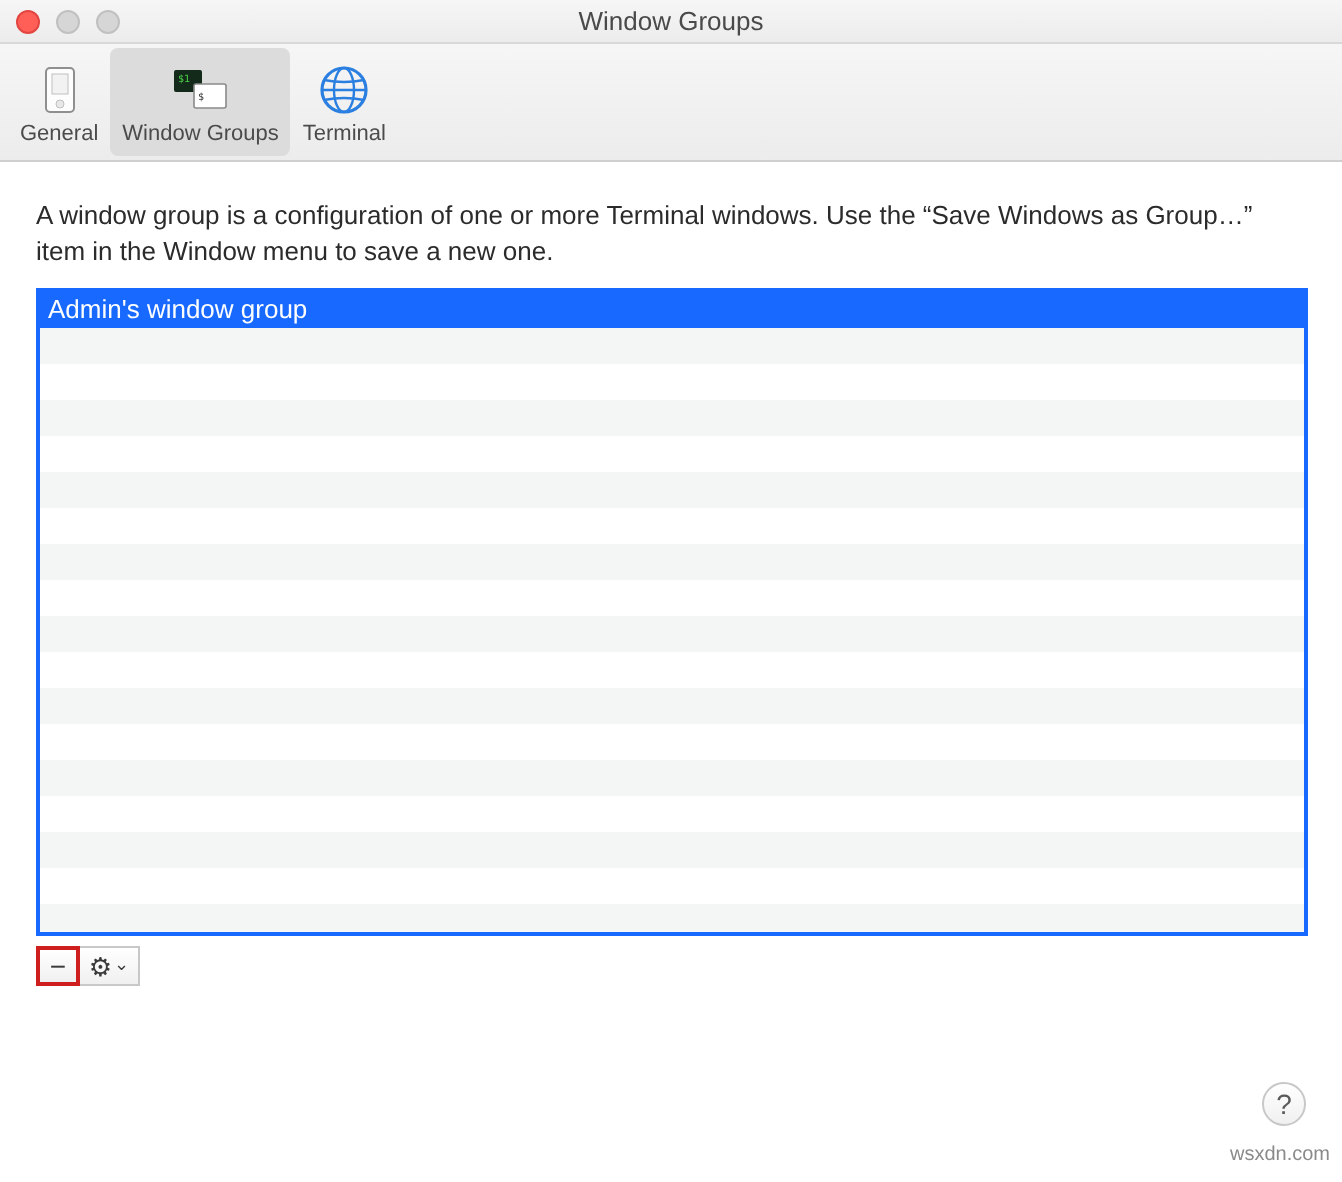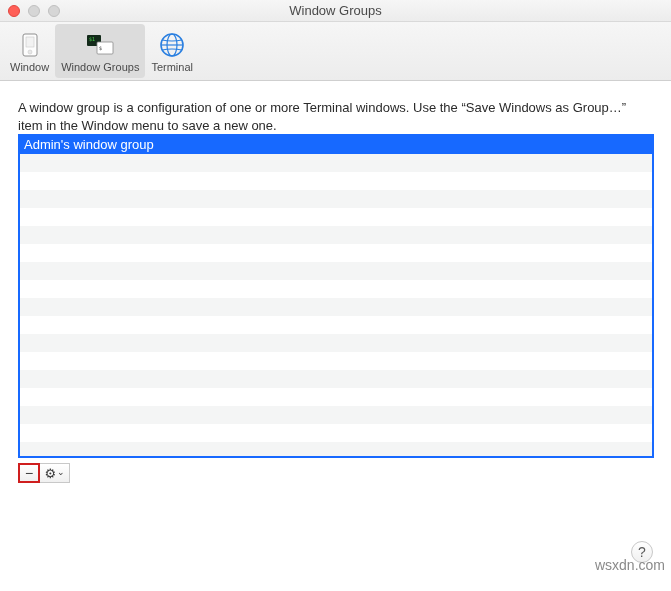--- a/index.html
+++ b/index.html
@@ -75,20 +75,21 @@
       margin-top: 2px;
     }
     
     .main {
       padding: 18px 18px 0 18px;
     }
     .description {
       font-size: 13px;
       color: #2b2b2b;
       line-height: 1.35;
+      margin-bottom: 10px;
     }
     .list-container {
       width: 636px;
       height: 324px;
       border: 2px solid #1769ff;
       background: #ffffff;
       overflow: hidden;
       position: relative;
     }
     .list {
@@ -149,22 +150,22 @@
       display: flex;
       align-items: center;
       justify-content: center;
       font-size: 14px;
       color: #5a5a5a;
     }
     
     .watermark {
       position: absolute;
       right: 6px;
-      bottom: 18px;
-      font-size: 14px;
+      bottom: 8px;
+      font-size: 10px;
       color: #8a8a8a;
       margin-left: 40px;
     }
     svg { display: block; }
   </style>
 </head>
 <body>
 
 <div class="titlebar">
   <div class="traffic-lights">
@@ -177,21 +178,21 @@
 
 <div class="toolbar">
   <div class="toolbar-item">
     <div class="toolbar-icon">
       <svg width="24" height="26" viewBox="0 0 24 26">
         <rect x="5" y="2" width="14" height="22" rx="2" fill="#fdfdfd" stroke="#8f8f8f" stroke-width="1"></rect>
         <rect x="8" y="5" width="8" height="10" fill="#f2f2f2" stroke="#c0c0c0" stroke-width="0.5"></rect>
         <circle cx="12" cy="20" r="2" fill="#e8e8e8" stroke="#c0c0c0" stroke-width="0.5"></circle>
       </svg>
     </div>
-    <span class="toolbar-label">Window</span>
+    <span class="toolbar-label">General</span>
   </div>
   <div class="toolbar-item active">
     <div class="toolbar-icon">
       <svg width="30" height="24" viewBox="0 0 30 24">
         <rect x="2" y="2" width="14" height="11" rx="1" fill="#132a1a"></rect>
         <text x="4" y="8" font-family="monospace" font-size="5" fill="#4bd24b">$1</text>
         <rect x="12" y="9" width="16" height="12" rx="1" fill="#ffffff" stroke="#8a8a8a" stroke-width="0.8"></rect>
         <text x="14" y="17" font-family="monospace" font-size="5" fill="#333">$</text>
       </svg>
     </div>

